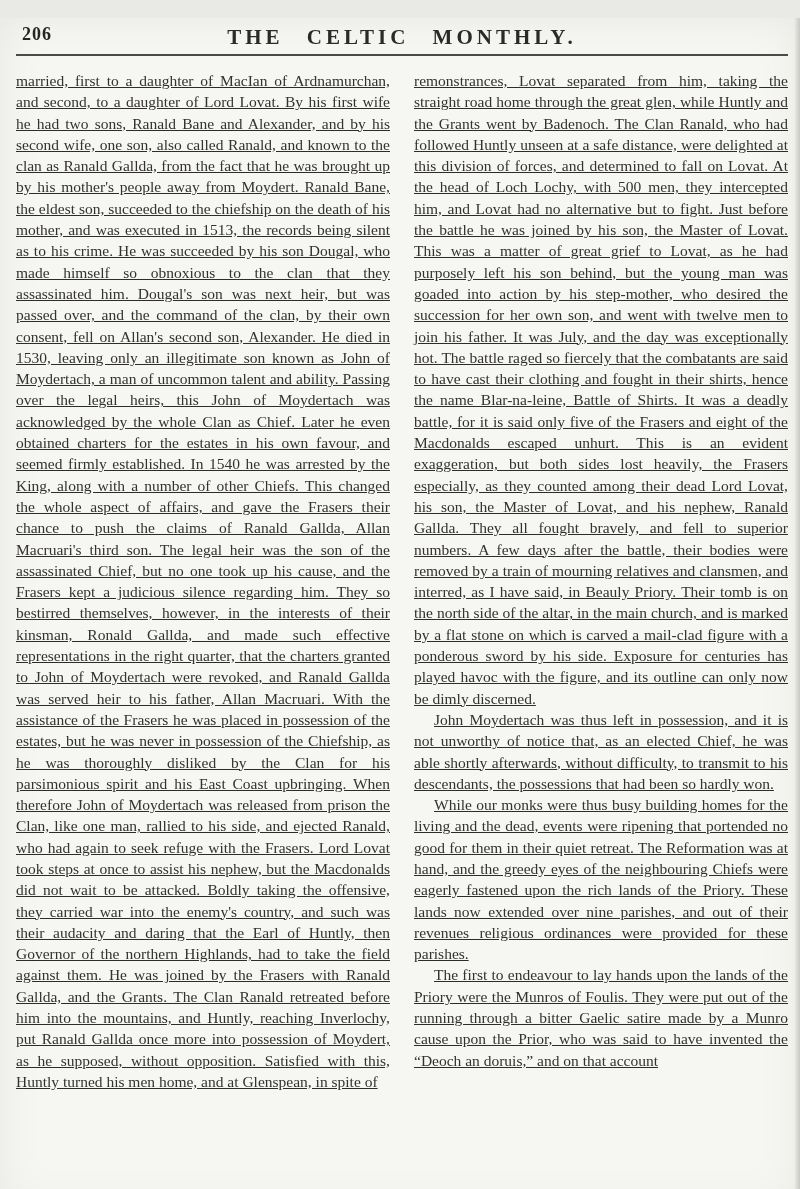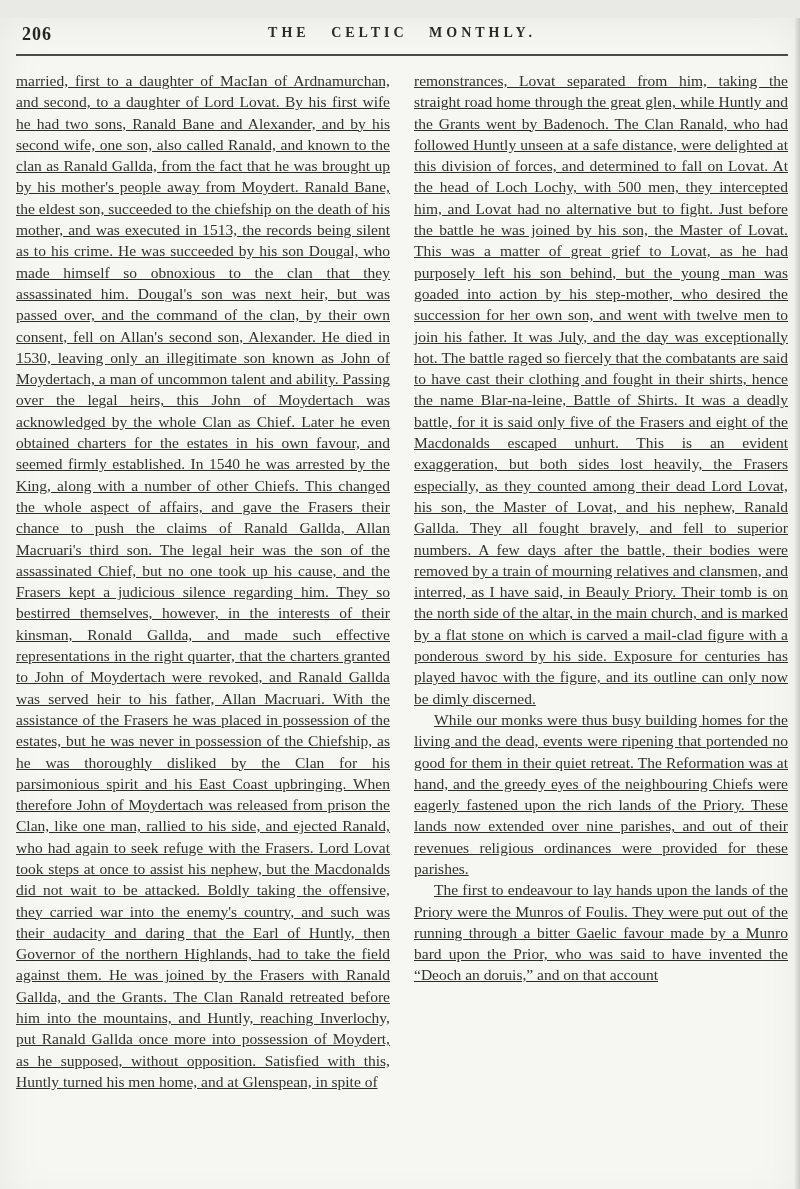--- a/index.html
+++ b/index.html
@@ -21,21 +21,21 @@
   .inner { padding: 5px 12px 0 16px; }
   .header { position: relative; height: 26px; }
   .page-number {
     position: absolute; left: 6px; top: 1px;
     font-size: 18px; font-weight: bold; letter-spacing: 1px;
     color: #262420;
   }
   .title {
     position: absolute; left: 0; right: 0; top: 2px;
     text-align: center;
-    font-size: 14px; font-weight: 600;
+    font-size: 21px; font-weight: 600;
     letter-spacing: 4px; word-spacing: 14px;
     color: #2c2a26;
   }
   .rule {
     border-top: 2px solid #4c4a45;
     margin: 5px 0 14px 0;
   }
   .columns { display: flex; gap: 24px; text-decoration: underline; }
   .col {
     flex: 1;
@@ -75,22 +75,23 @@
     </div>
 
     <div class="rule"></div>
 
     <div class="columns">
       <div class="col">
         <p>married, first to a daughter of MacIan of Ardnamurchan, and second, to a daughter of Lord Lovat. By his first wife he had two sons, Ranald Bane and Alexander, and by his second wife, one son, also called Ranald, and known to the clan as Ranald Gallda, from the fact that he was brought up by his mother's people away from Moydert. Ranald Bane, the eldest son, succeeded to the chiefship on the death of his mother, and was executed in 1513, the records being silent as to his crime. He was succeeded by his son Dougal, who made himself so obnoxious to the clan that they assassinated him. Dougal's son was next heir, but was passed over, and the command of the clan, by their own consent, fell on Allan's second son, Alexander. He died in 1530, leaving only an illegitimate son known as John of Moydertach, a man of uncommon talent and ability. Passing over the legal heirs, this John of Moydertach was acknowledged by the whole Clan as Chief. Later he even obtained charters for the estates in his own favour, and seemed firmly established. In 1540 he was arrested by the King, along with a number of other Chiefs. This changed the whole aspect of affairs, and gave the Frasers their chance to push the claims of Ranald Gallda, Allan Macruari's third son. The legal heir was the son of the assassinated Chief, but no one took up his cause, and the Frasers kept a judicious silence regarding him. They so bestirred themselves, however, in the interests of their kinsman, Ronald Gallda, and made such effective representations in the right quarter, that the charters granted to John of Moydertach were revoked, and Ranald Gallda was served heir to his father, Allan Macruari. With the assistance of the Frasers he was placed in possession of the estates, but he was never in possession of the Chiefship, as he was thoroughly disliked by the Clan for his parsimonious spirit and his East Coast upbringing. When therefore John of Moydertach was released from prison the Clan, like one man, rallied to his side, and ejected Ranald, who had again to seek refuge with the Frasers. Lord Lovat took steps at once to assist his nephew, but the Macdonalds did not wait to be attacked. Boldly taking the offensive, they carried war into the enemy's country, and such was their audacity and daring that the Earl of Huntly, then Governor of the northern Highlands, had to take the field against them. He was joined by the Frasers with Ranald Gallda, and the Grants. The Clan Ranald retreated before him into the mountains, and Huntly, reaching Inverlochy, put Ranald Gallda once more into possession of Moydert, as he supposed, without opposition. Satisfied with this, Huntly turned his men home, and at Glenspean, in spite of</p>
       </div>
       <div class="col">
         <p>remonstrances, Lovat separated from him, taking the straight road home through the great glen, while Huntly and the Grants went by Badenoch. The Clan Ranald, who had followed Huntly unseen at a safe distance, were delighted at this division of forces, and determined to fall on Lovat. At the head of Loch Lochy, with 500 men, they intercepted him, and Lovat had no alternative but to fight. Just before the battle he was joined by his son, the Master of Lovat. This was a matter of great grief to Lovat, as he had purposely left his son behind, but the young man was goaded into action by his step-mother, who desired the succession for her own son, and went with twelve men to join his father. It was July, and the day was exceptionally hot. The battle raged so fiercely that the combatants are said to have cast their clothing and fought in their shirts, hence the name Blar-na-leine, Battle of Shirts. It was a deadly battle, for it is said only five of the Frasers and eight of the Macdonalds escaped unhurt. This is an evident exaggeration, but both sides lost heavily, the Frasers especially, as they counted among their dead Lord Lovat, his son, the Master of Lovat, and his nephew, Ranald Gallda. They all fought bravely, and fell to superior numbers. A few days after the battle, their bodies were removed by a train of mourning relatives and clansmen, and interred, as I have said, in Beauly Priory. Their tomb is on the north side of the altar, in the main church, and is marked by a flat stone on which is carved a mail-clad figure with a ponderous sword by his side. Exposure for centuries has played havoc with the figure, and its outline can only now be dimly discerned.</p>
+        <p class="indent">John Moydertach was thus left in possession, and it is not unworthy of notice that, as an elected Chief, he was able shortly afterwards, without difficulty, to transmit to his descendants, the possessions that had been so hardly won.</p>
         <p class="indent">While our monks were thus busy building homes for the living and the dead, events were ripening that portended no good for them in their quiet retreat. The Reformation was at hand, and the greedy eyes of the neighbouring Chiefs were eagerly fastened upon the rich lands of the Priory. These lands now extended over nine parishes, and out of their revenues religious ordinances were provided for these parishes.</p>
-        <p class="indent">The first to endeavour to lay hands upon the lands of the Priory were the Munros of Foulis. They were put out of the running through a bitter Gaelic favour made by a Munro bard upon the Prior, who was said to have invented the “Deoch an doruis,” and on that account</p>
+        <p class="indent">The first to endeavour to lay hands upon the lands of the Priory were the Munros of Foulis. They were put out of the running through a bitter Gaelic satire made by a Munro cause upon the Prior, who was said to have invented the “Deoch an doruis,” and on that account</p>
       </div>
     </div>
 
   </div>
 
   <div class="scan-edge-right"></div>
   <div class="scan-edge-bottom"></div>
   <div class="speck speck-1"></div>
   <div class="speck speck-2"></div>
 </div>

